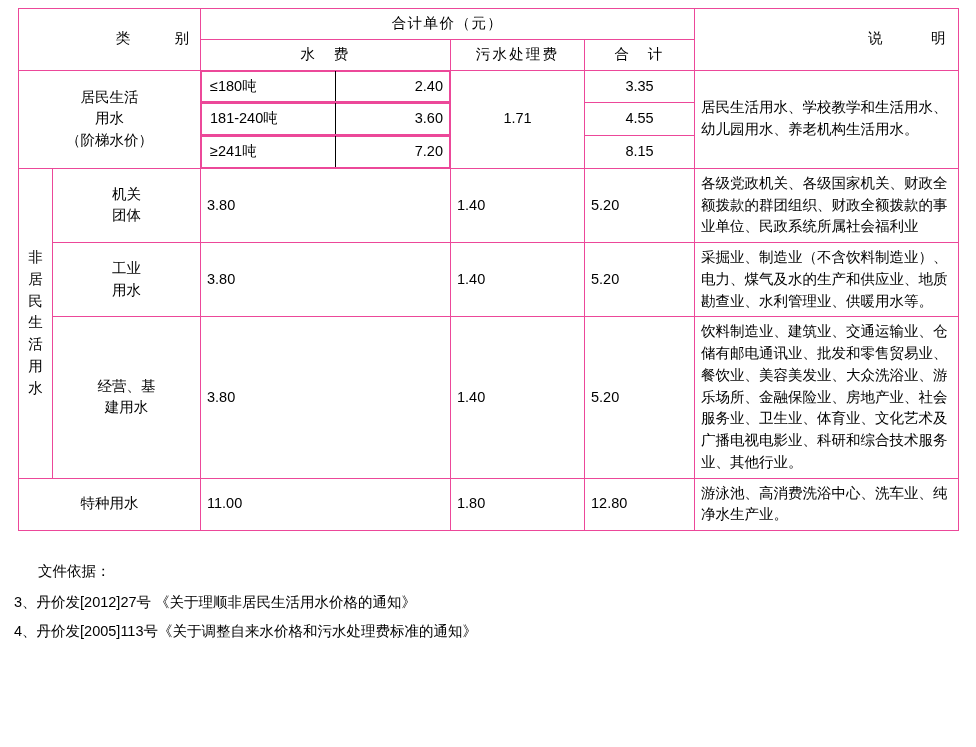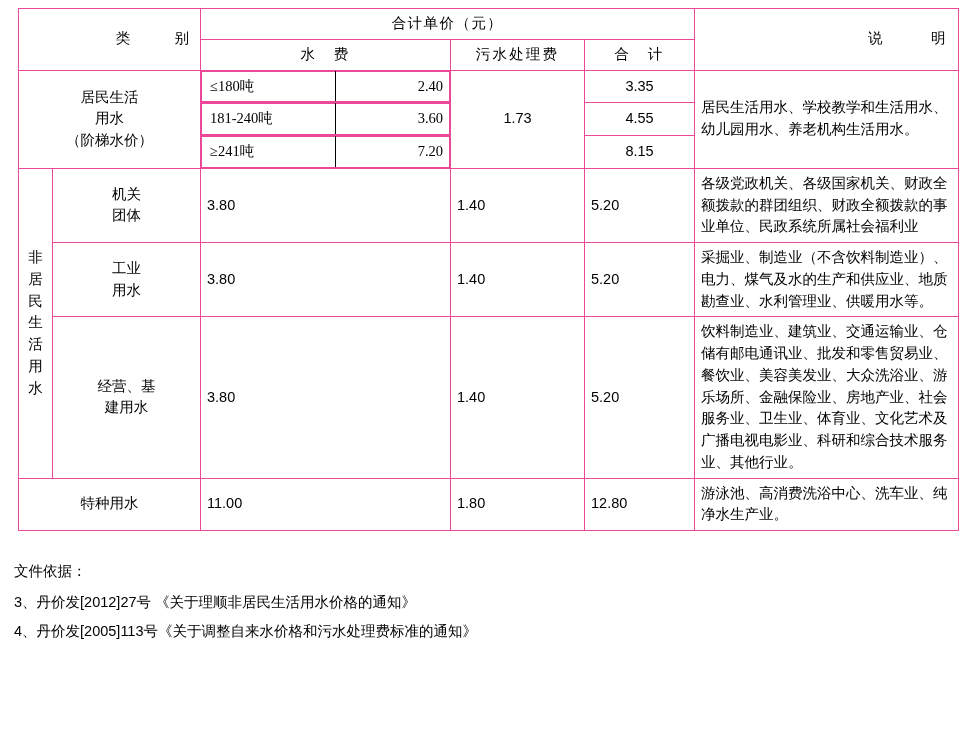--- a/index.html
+++ b/index.html
@@ -94,40 +94,40 @@
   }
   .inner-table {
     border-collapse: collapse;
     width: 100%;
     table-layout: fixed;
   }
   .inner-table td {
     border: none;
     font-size: 14.5px;
     padding: 3px 4px;
-    font-family: Liberation Serif, serif;
   }
   .inner-table td.split {
     border-right: 1px solid #000;
     width: 48%;
     padding-left: 8px;
   }
   .inner-wrap {
     padding: 0 !important;
   }
   .notes {
     margin: 26px 0 0 14px;
     font-size: 14.5px;
     line-height: 2.0;
   }
   .notes .note-line {
     white-space: nowrap;
   }
   .notes .title {
     margin-bottom: 2px;
+    margin-left: 24px;
   }
 </style>
 </head>
 <body>
 
 <div class="page">
 
   <table class="price-table">
     <colgroup>
       <col style="width:34px">
@@ -160,21 +160,21 @@
         <td class="inner-wrap">
           <table class="inner-table">
             <tbody>
                 <tr>
               <td class="split">≤180吨</td>
               <td class="c-center">2.40</td>
             </tr>
           </tbody>
             </table>
         </td>
-        <td rowspan="3" class="num-c">1.73</td>
+        <td rowspan="3" class="num-c">1.71</td>
         <td class="num-c">3.35</td>
         <td rowspan="3" class="desc">居民生活用水、学校教学和生活用水、幼儿园用水、养老机构生活用水。</td>
       </tr>
       <tr>
         <td class="inner-wrap">
           <table class="inner-table">
             <tbody>
                 <tr>
               <td class="split">181-240吨</td>
               <td class="c-center">3.60</td>

